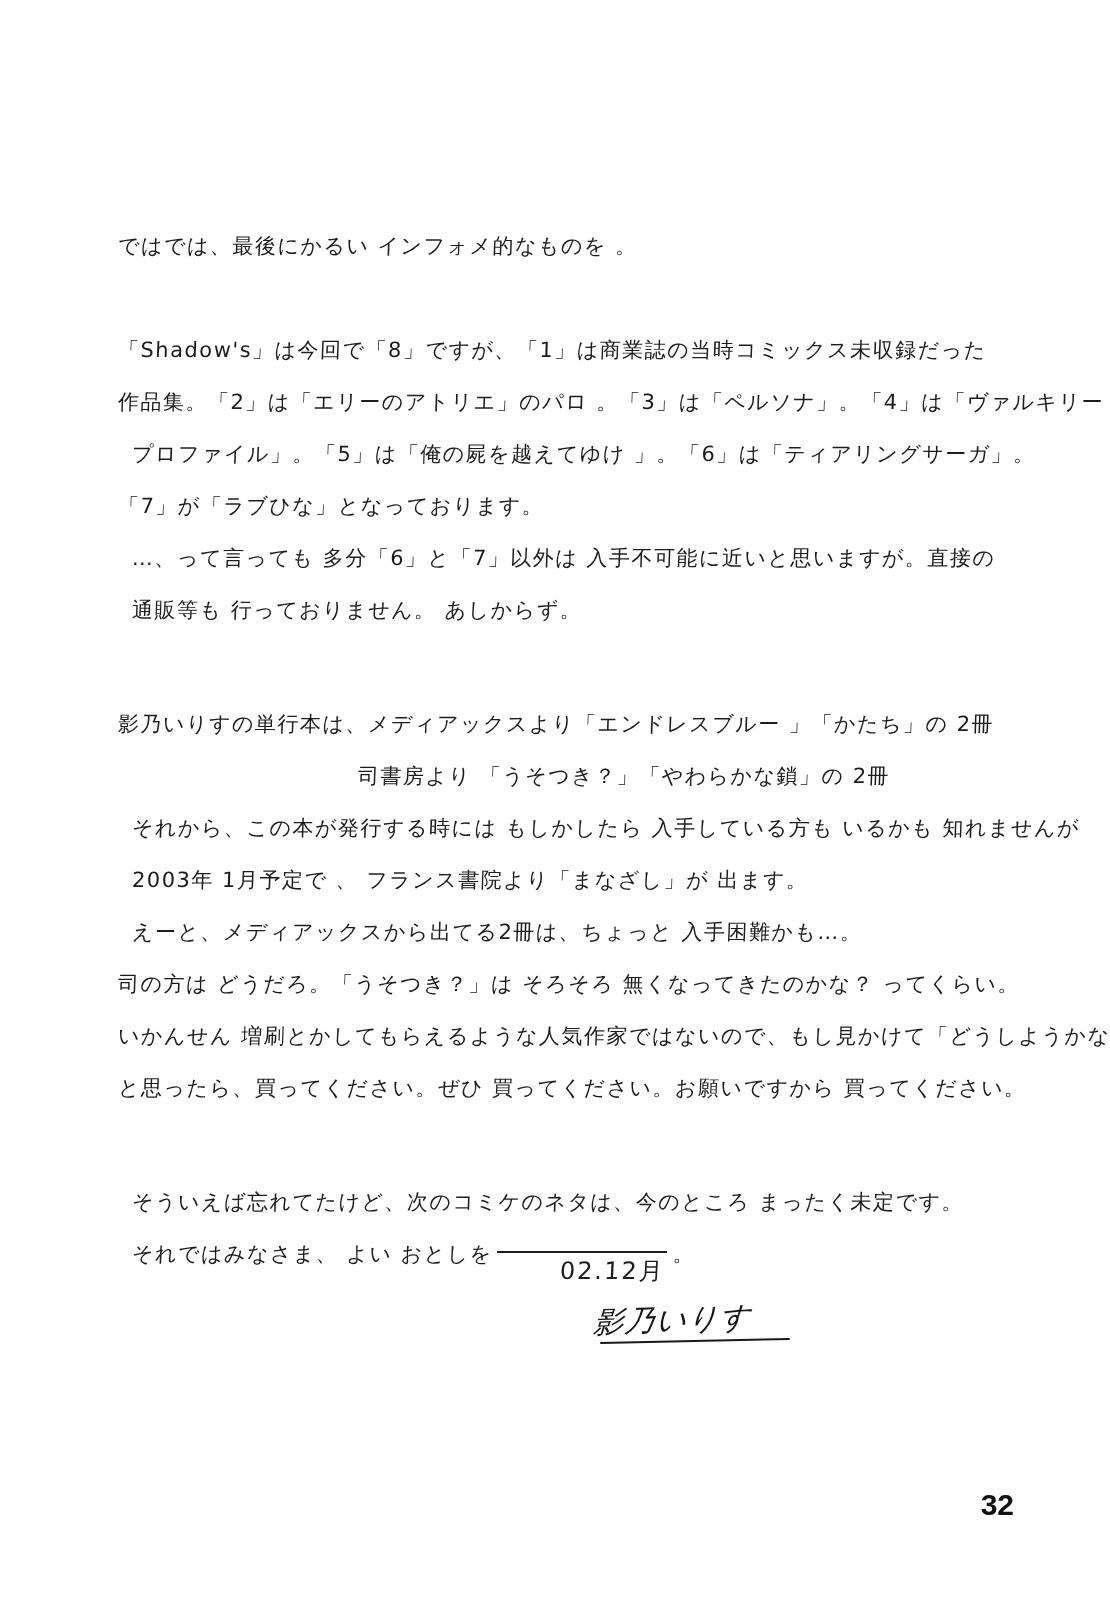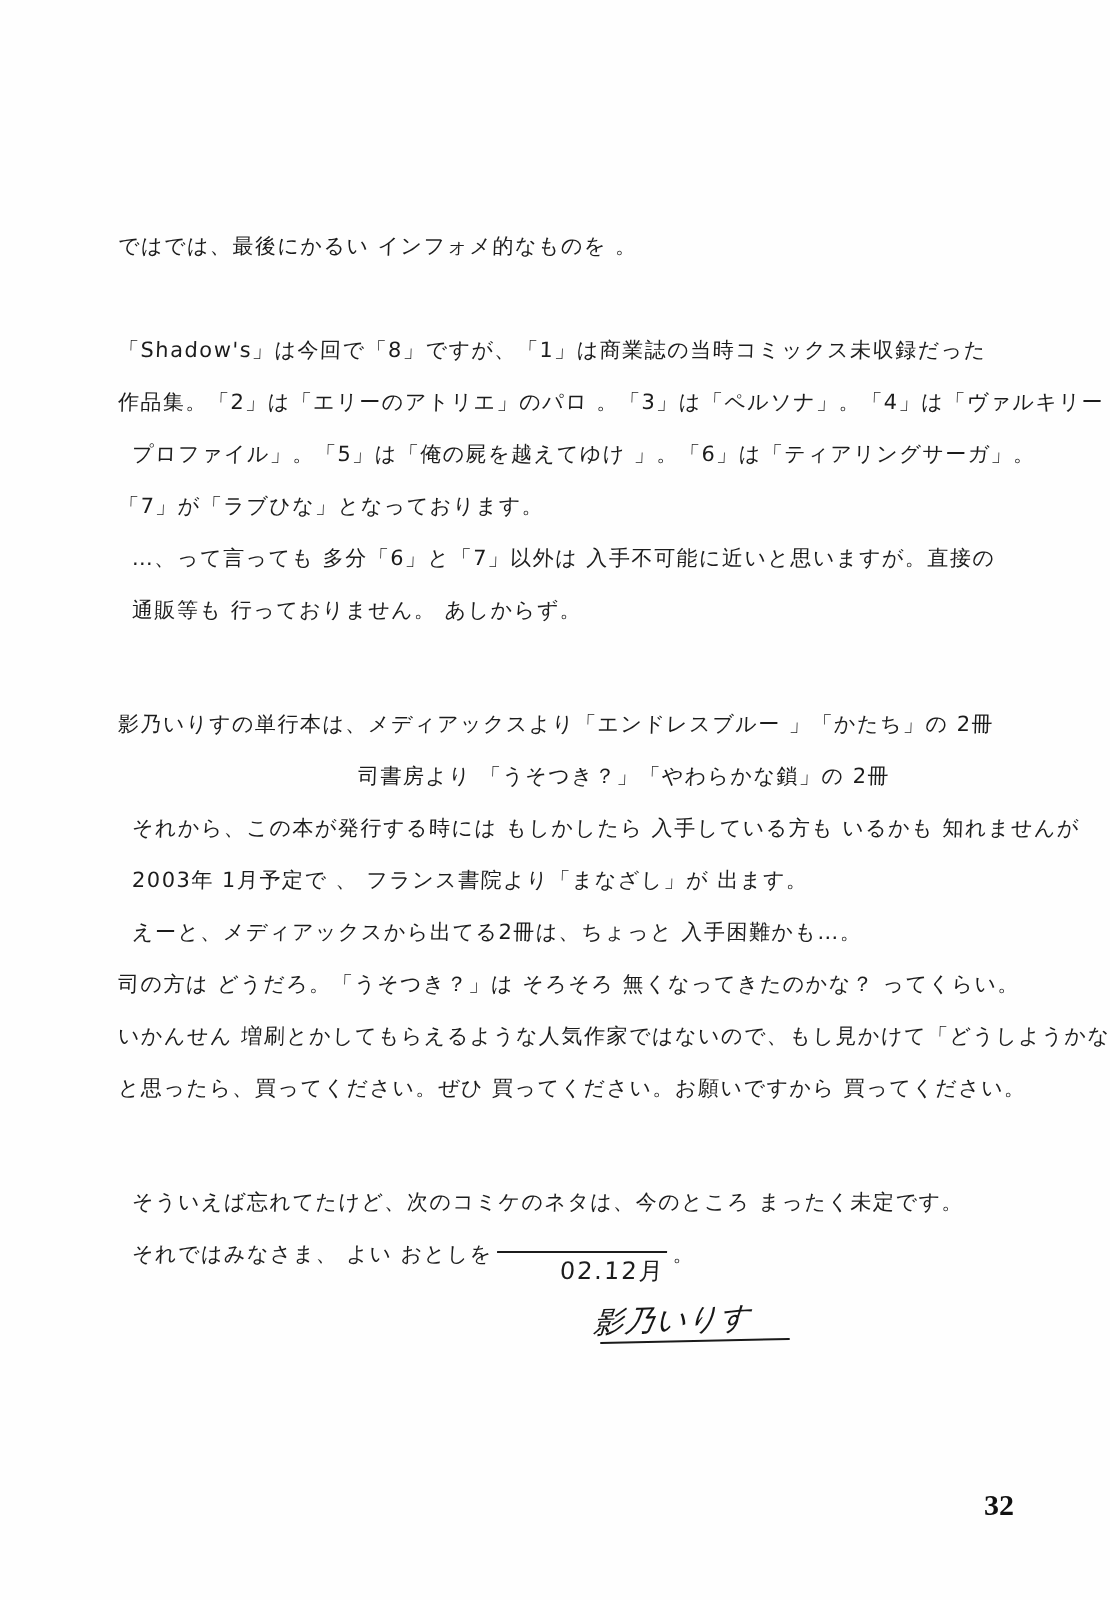--- a/index.html
+++ b/index.html
@@ -76,21 +76,21 @@
     border-radius: 2px;
     transform: rotate(-1.2deg);
   }
   .page-number {
     position: absolute;
     right: 96px;
     bottom: 78px;
     font-size: 30px;
     font-weight: bold;
     color: #111;
-    font-family: Liberation Serif, serif;
+    font-family: Liberation Sans, sans-serif;
   }
   .rule {
     display: inline-block;
     width: 170px;
     height: 2px;
     background: #1b1b1b;
     vertical-align: middle;
     margin: 0 6px 6px 4px;
   }
 </style>

